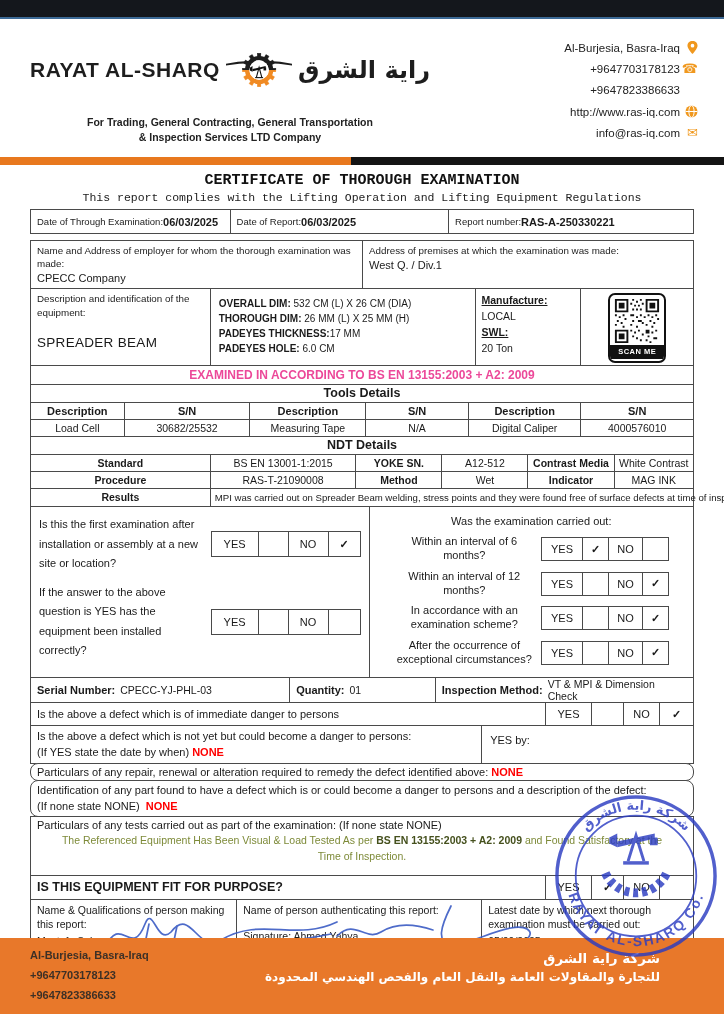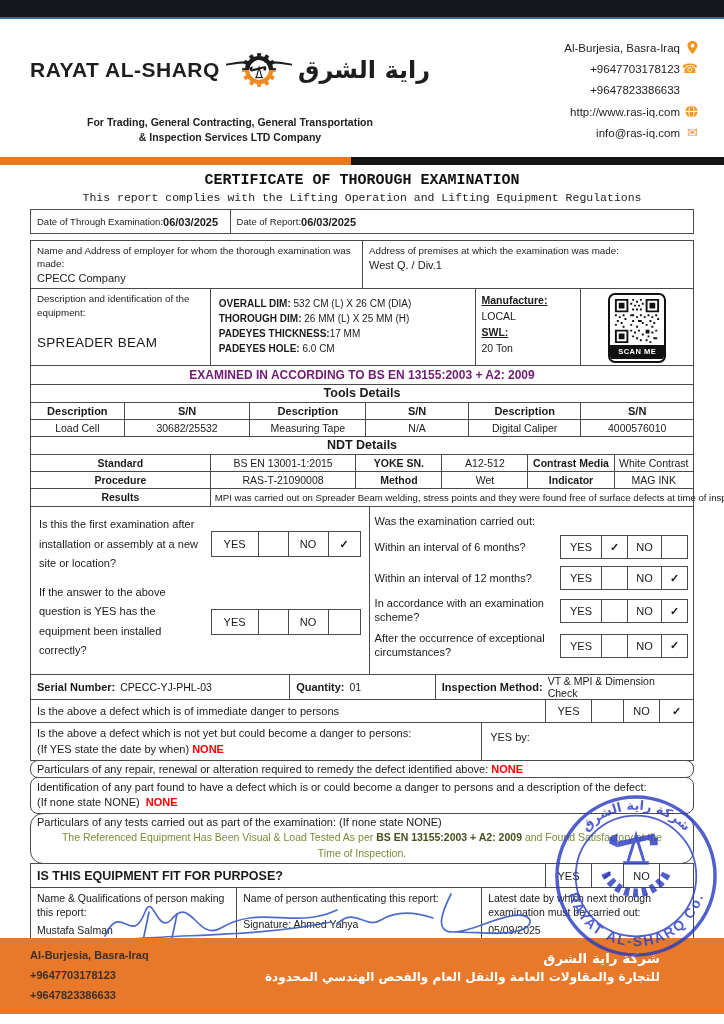--- a/index.html
+++ b/index.html
@@ -52,36 +52,36 @@
   .eq-c2 { width:40%; padding:5px 8px; }
   .dim-line { font-size:10px; margin:4px 0; }
   .dim-line b { font-weight:bold; }
   .eq-c3 { width:16%; padding:4px 6px; font-size:10.5px; line-height:1.5; }
   .eq-c3 .u { font-weight:bold; text-decoration:underline; }
   .eq-c4 { width:17%; display:flex; justify-content:center; padding-top:4px; }
   .qr { width:58px; height:70px; border:2px solid #111; border-radius:7px; overflow:hidden; background:#fff; }
   .qr svg { display:block; margin:2px auto 0; }
   .qr-label { background:#111; color:#fff; font-size:7.5px; font-weight:bold; text-align:center; padding:2px 0 3px; letter-spacing:.5px; }
 
-  .banner { background:#E8781E; text-align:center; font-size:12px; font-weight:bold; color:#701a75; padding:2px 0; }
+  .banner { background:#E8781E; text-align:center; font-size:12px; font-weight:bold; color:#ec4899; padding:2px 0; }
   .sec-title { background:#BEBEBE; text-align:center; font-size:12.5px; font-weight:bold; padding:1px 0 2px; }
 
   .grid6 { display:flex; text-align:center; }
   .grid6 > div { padding:2px 2px; font-size:10.5px; overflow:hidden; white-space:nowrap; }
   .grid6 > div + div { border-left:1px solid #4a4a4a; }
   .g-hdr > div { font-weight:bold; font-size:11px; }
   .t1{width:14%}.t2{width:19%}.t3{width:17.5%}.t4{width:15.5%}.t5{width:17%}.t6{width:17%}
   .n1{width:27%}.n2{width:22%}.n3{width:13%}.n4{width:13%}.n5{width:13%}.n6{width:12%}
   .results-row { display:flex; }
   .results-row .rl { width:27%; font-weight:bold; font-size:10.5px; text-align:center; padding:2px; }
   .results-row .rv { width:73%; border-left:1px solid #4a4a4a; font-size:9.6px; padding:3px 4px; text-align:center; white-space:nowrap; }
 
   .q-block { display:flex; min-height:134px; }
   .q-left { width:51%; padding:8px 8px 4px 8px; }
-  .q-right { width:49%; border-left:1px solid #4a4a4a; padding:6px 5px 4px; }
+  .q-right { width:49%; border-left:1px solid #4a4a4a; padding:6px 24px 4px;text-align:center; }
   .q-row { display:flex; align-items:center; margin-bottom:10px; }
   .q-text { flex:1; font-size:11px; line-height:1.75; padding-right:6px; }
   .yn { display:flex; border:1px solid #4a4a4a; height:26px; flex:none; }
   .yn > div { display:flex; align-items:center; justify-content:center; font-size:11px; }
   .yn > div + div { border-left:1px solid #4a4a4a; }
   .yn .w1{width:46px}.yn .w2{width:30px}.yn .w3{width:40px}.yn .w4{width:32px}
   .yn-s { height:24px; }
   .yn-s .w1{width:40px}.yn-s .w2{width:26px}.yn-s .w3{width:34px}.yn-s .w4{width:26px}
   .q-rt { font-size:11px; margin:2px 0 8px; }
   .q-row-r { display:flex; align-items:center; margin-bottom:7px; }
@@ -100,21 +100,21 @@
   .strip > div { display:flex; align-items:center; justify-content:center; font-size:11px; border-left:1px solid #4a4a4a; }
   .p1{width:46px}.p2{width:32px}.p3{width:36px}.p4{width:34px}
 
   .future-row { display:flex; min-height:36px; }
   .future-row .fl { width:68%; padding:3px 6px; font-size:11px; line-height:1.4; }
   .future-row .fr { width:32%; border-left:1px solid #4a4a4a; font-size:11px; padding:8px 8px; }
   .red { color:#f00; font-weight:bold; }
 
   .line-row { padding:2px 6px; font-size:11px;border-radius:8px; }
   .two-line { min-height:33px; line-height:1.4; }
-  .tests-row { padding:2px 6px 2px; font-size:11px;border-radius:13px; }
+  .tests-row { padding:2px 6px 10px; font-size:11px; }
   .green-note { text-align:center; color:#7d8a38; font-size:10.5px; line-height:1.5; margin-top:2px; padding:0 16px; }
   .green-note b { color:#45501d; }
 
   .fit-row { display:flex; height:25px; }
   .fit-row .ft { flex:1; display:flex; align-items:center; font-weight:bold; font-size:12.5px; padding:0 6px; }
 
   .sign-row { display:flex; min-height:58px; }
   .sign-row > div { padding:3px 6px; font-size:10.5px; line-height:1.35; }
   .sign-row > div + div { border-left:1px solid #4a4a4a; }
   .sg1{width:31%}.sg2{width:37%}.sg3{width:32%}
@@ -230,20 +230,24 @@
 
   <div class="date-row brd">
     <div class="cell d1">
         <span class="lbl-s">Date of Through Examination:</span>
         <span class="val-b">06/03/2025</span>
       </div>
     <div class="cell d2">
         <span class="lbl-s">Date of Report:</span>
         <span class="val-b">06/03/2025</span>
       </div>
+    <div class="cell d3">
+        <span class="lbl-s">Report number:</span>
+        <span class="val-b">RAS-A-250330221</span>
+      </div>
   </div>
 
   <div class="stack">
 
     <div class="emp-row">
       <div class="cell">
         <div class="lbl">Name and Address of employer for whom the thorough examination was made:</div>
         <div class="val">CPECC Company</div>
       </div>
       <div class="cell">

